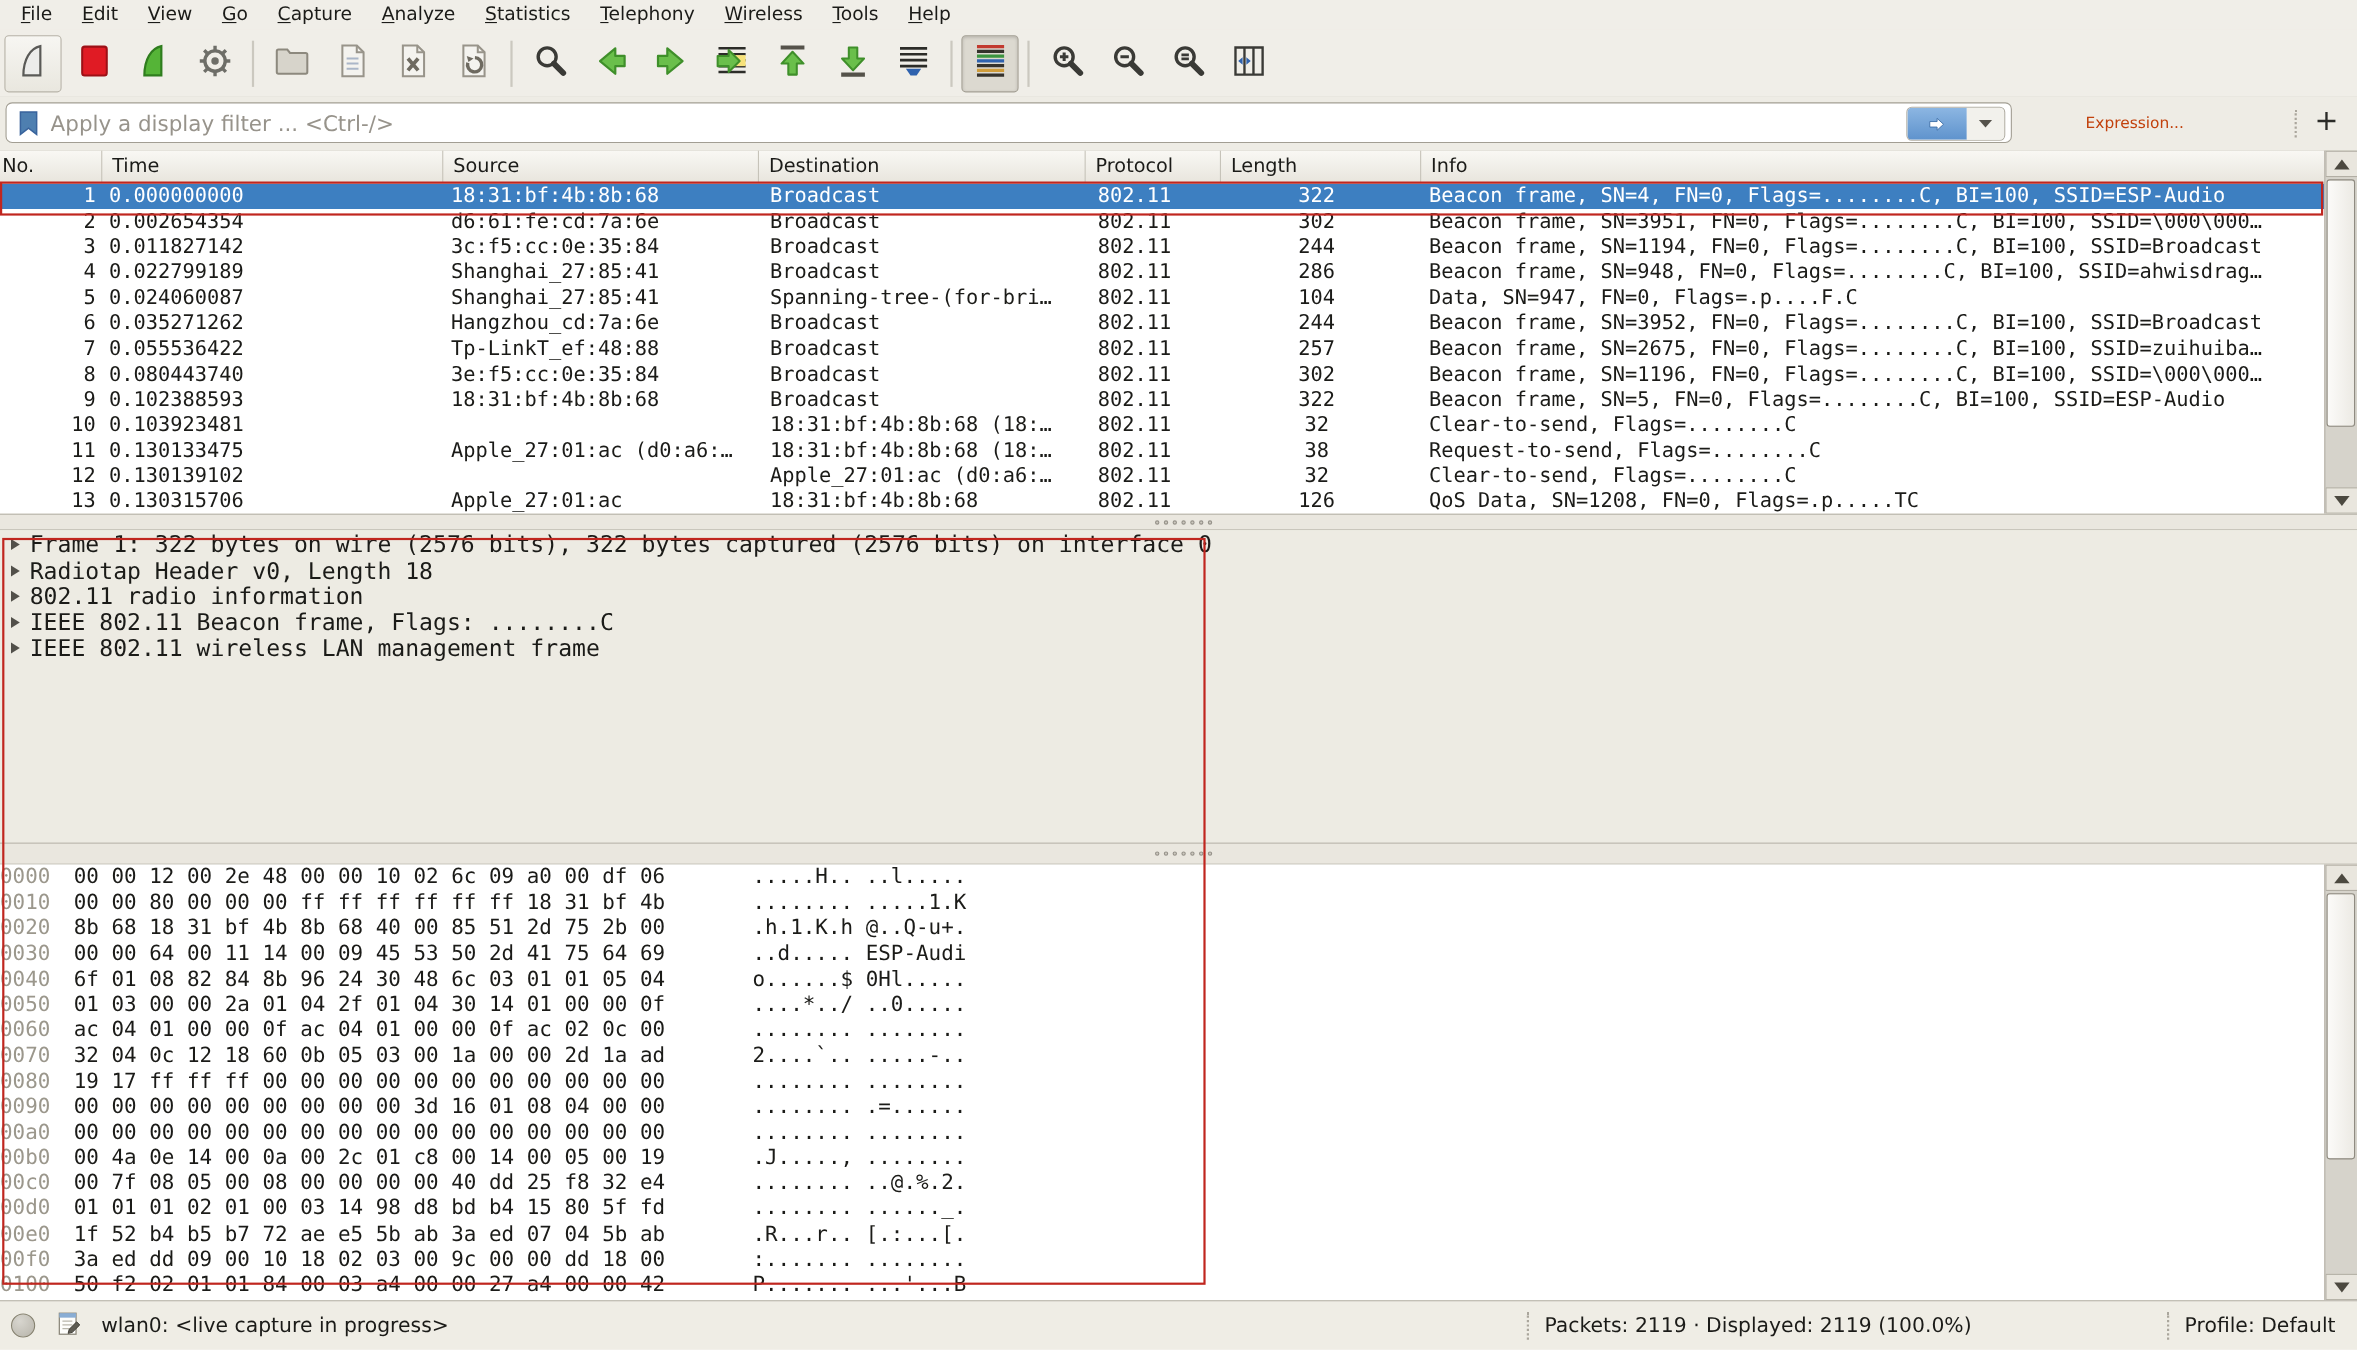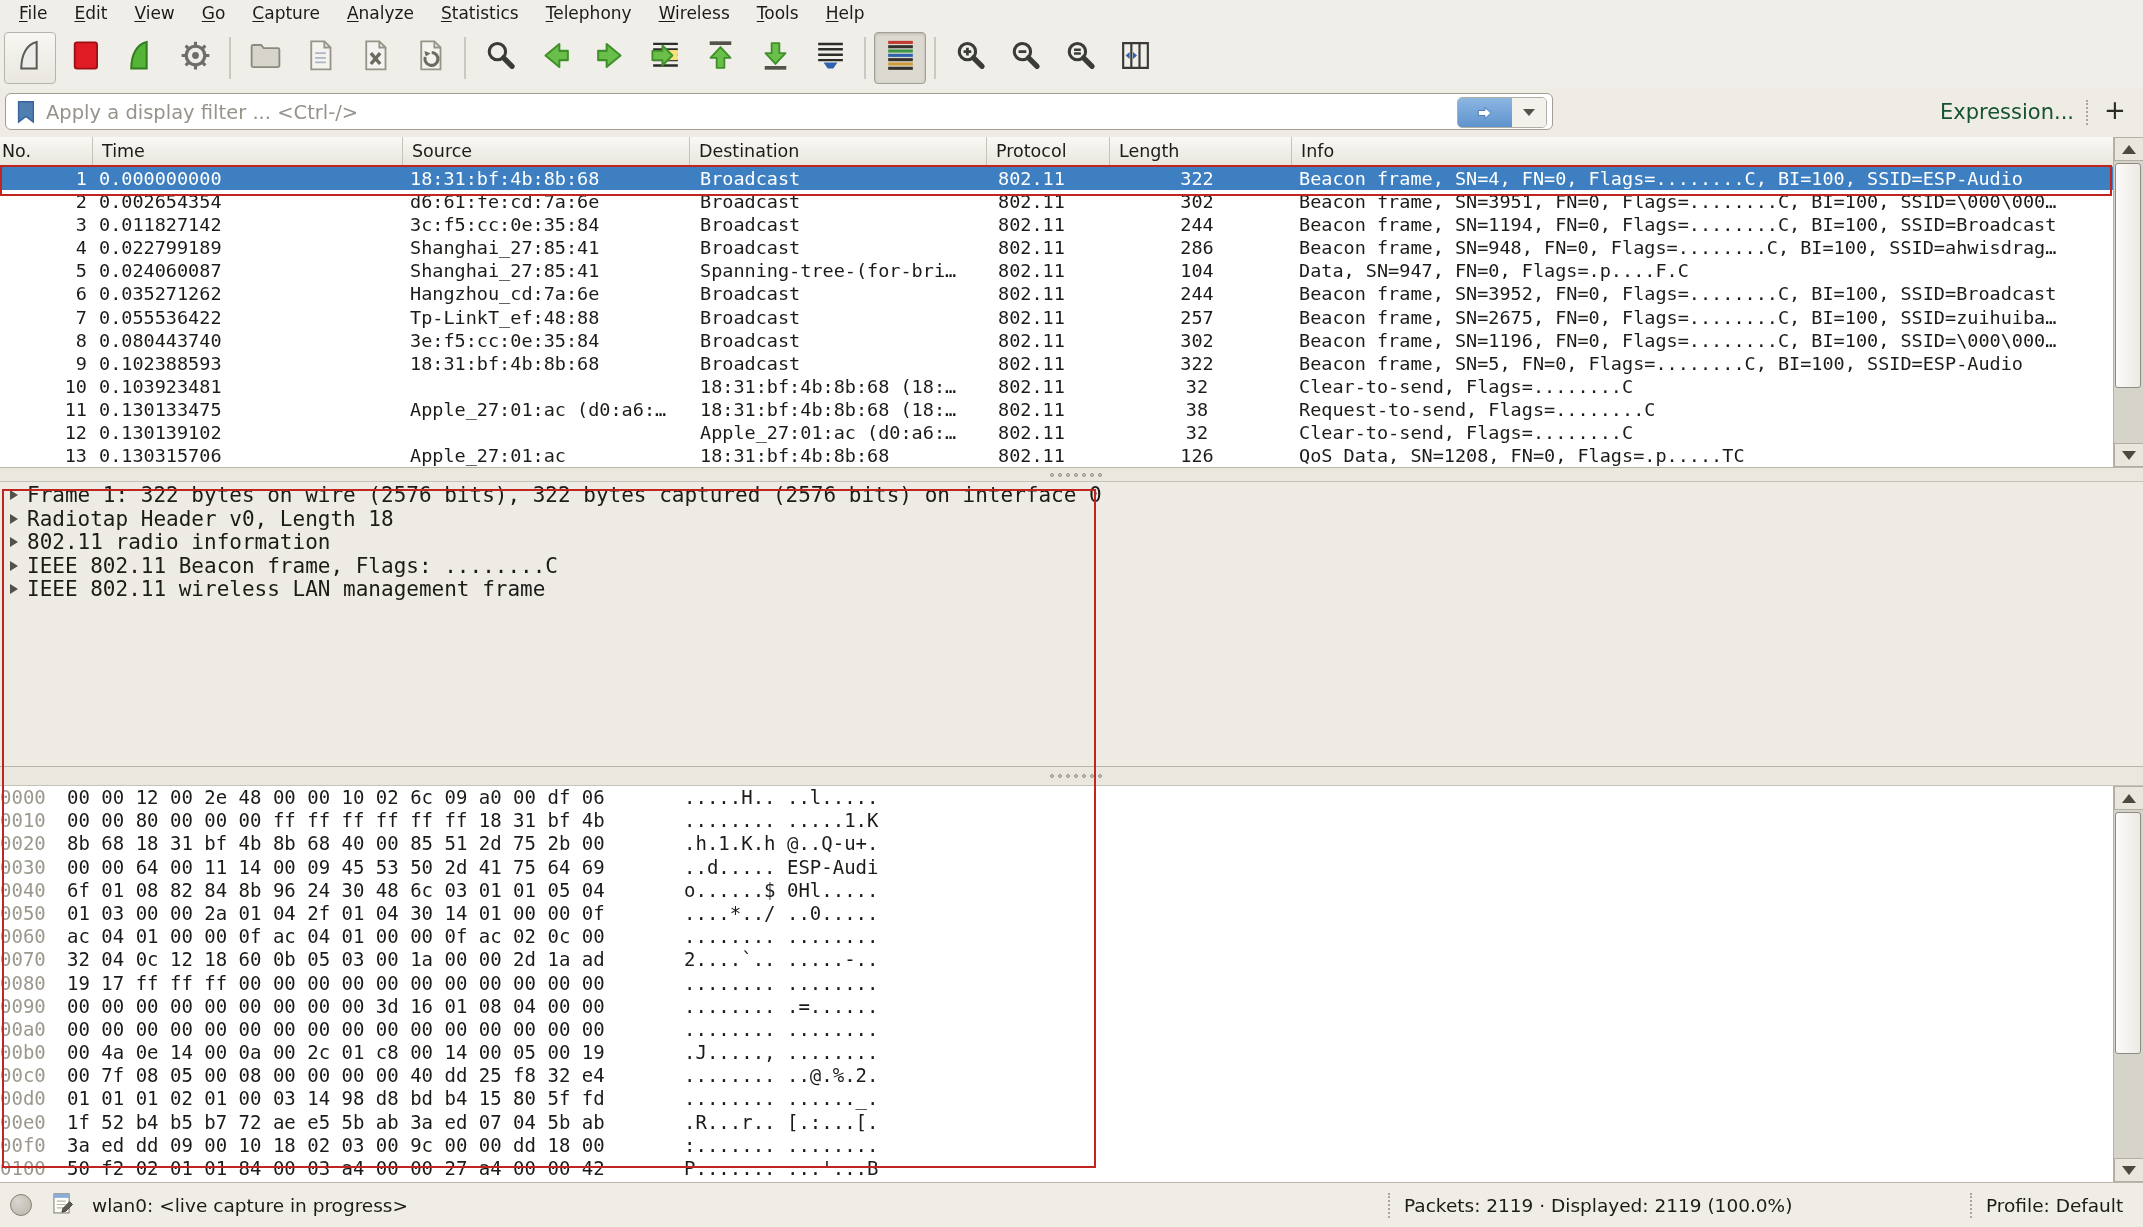--- a/index.html
+++ b/index.html
@@ -19,35 +19,35 @@
   .tbtn{width:50px;height:50px;display:flex;align-items:center;justify-content:center;
         border-radius:4px;border:1px solid transparent;margin-right:3px;flex:none}
   .tbtn svg{width:37px;height:37px}
   .tbtn.framed{border-color:#b7b3a8;background:linear-gradient(#f7f6f2,#e9e7df)}
   .tbtn.pressed{border-color:#a39f94;background:#dcd9d0;box-shadow:inset 0 1px 3px rgba(0,0,0,.18)}
   .tsep{width:2px;height:42px;background:#cbc8bf;margin:0 8px 0 5px;flex:none}
 
   
   .filterbar{position:absolute;left:0;top:88px;width:100%;height:49px;background:#eeece5;
              border-bottom:1px solid #b3afa5}
-  .finput{position:absolute;left:5px;top:5px;width:1548px;height:37px;background:#fff;
+  .finput{position:absolute;left:5px;top:5px;width:1824px;height:37px;background:#fff;
           border:1px solid #a29e93;border-radius:6px;box-sizing:border-box}
   .bookmark{position:absolute;left:9px;top:6px}
   .finput input{position:absolute;left:38px;top:2px;width:1690px;height:31px;border:none;outline:none;
                 font-size:19.5px;color:#222;background:transparent;font-family:inherit}
   .finput input::placeholder{color:#97938b}
   .apply-group{position:absolute;right:5px;top:3px;width:88px;height:29px;border:1px solid #b2aea4;
                border-radius:5px;display:flex;overflow:hidden}
   .apply-btn{width:54px;height:100%;background:linear-gradient(#8cb6e2,#5f93cd);
              display:flex;align-items:center;justify-content:center}
   .apply-caret{flex:1;display:flex;align-items:center;justify-content:center;background:#f2f1ec}
   .caret-down{width:0;height:0;border-left:6px solid transparent;border-right:6px solid transparent;
               border-top:7px solid #55524b}
-  .expression{position:absolute;left:1940px;top:0;height:48px;display:flex;align-items:center;
-              font-size:21px;color:#14532d}
+  .expression{position:absolute;left:1896px;top:0;height:48px;display:flex;align-items:center;
+              font-size:14px;color:#c2410c}
   .fsep{position:absolute;left:2086px;top:12px;height:25px;border-left:2px dotted #aaa69c}
   .plus{position:absolute;left:2104px;top:-2px;height:48px;display:flex;align-items:center;
         font-size:26px;color:#2b2b28}
 
   
   .grid-cols{display:grid;grid-template-columns:93px 310px 287px 297px 123px 182px 1fr}
   .plist-header{position:absolute;left:0;top:137px;width:2113px;height:30px;
                 background:linear-gradient(#f9f8f4,#e8e5dd);border-bottom:1px solid #b5b1a7;
                 font-size:17.5px;box-sizing:border-box}
   .hcell{line-height:29px;padding-left:9px;border-right:1px solid #c6c3b9;overflow:hidden;white-space:nowrap}

